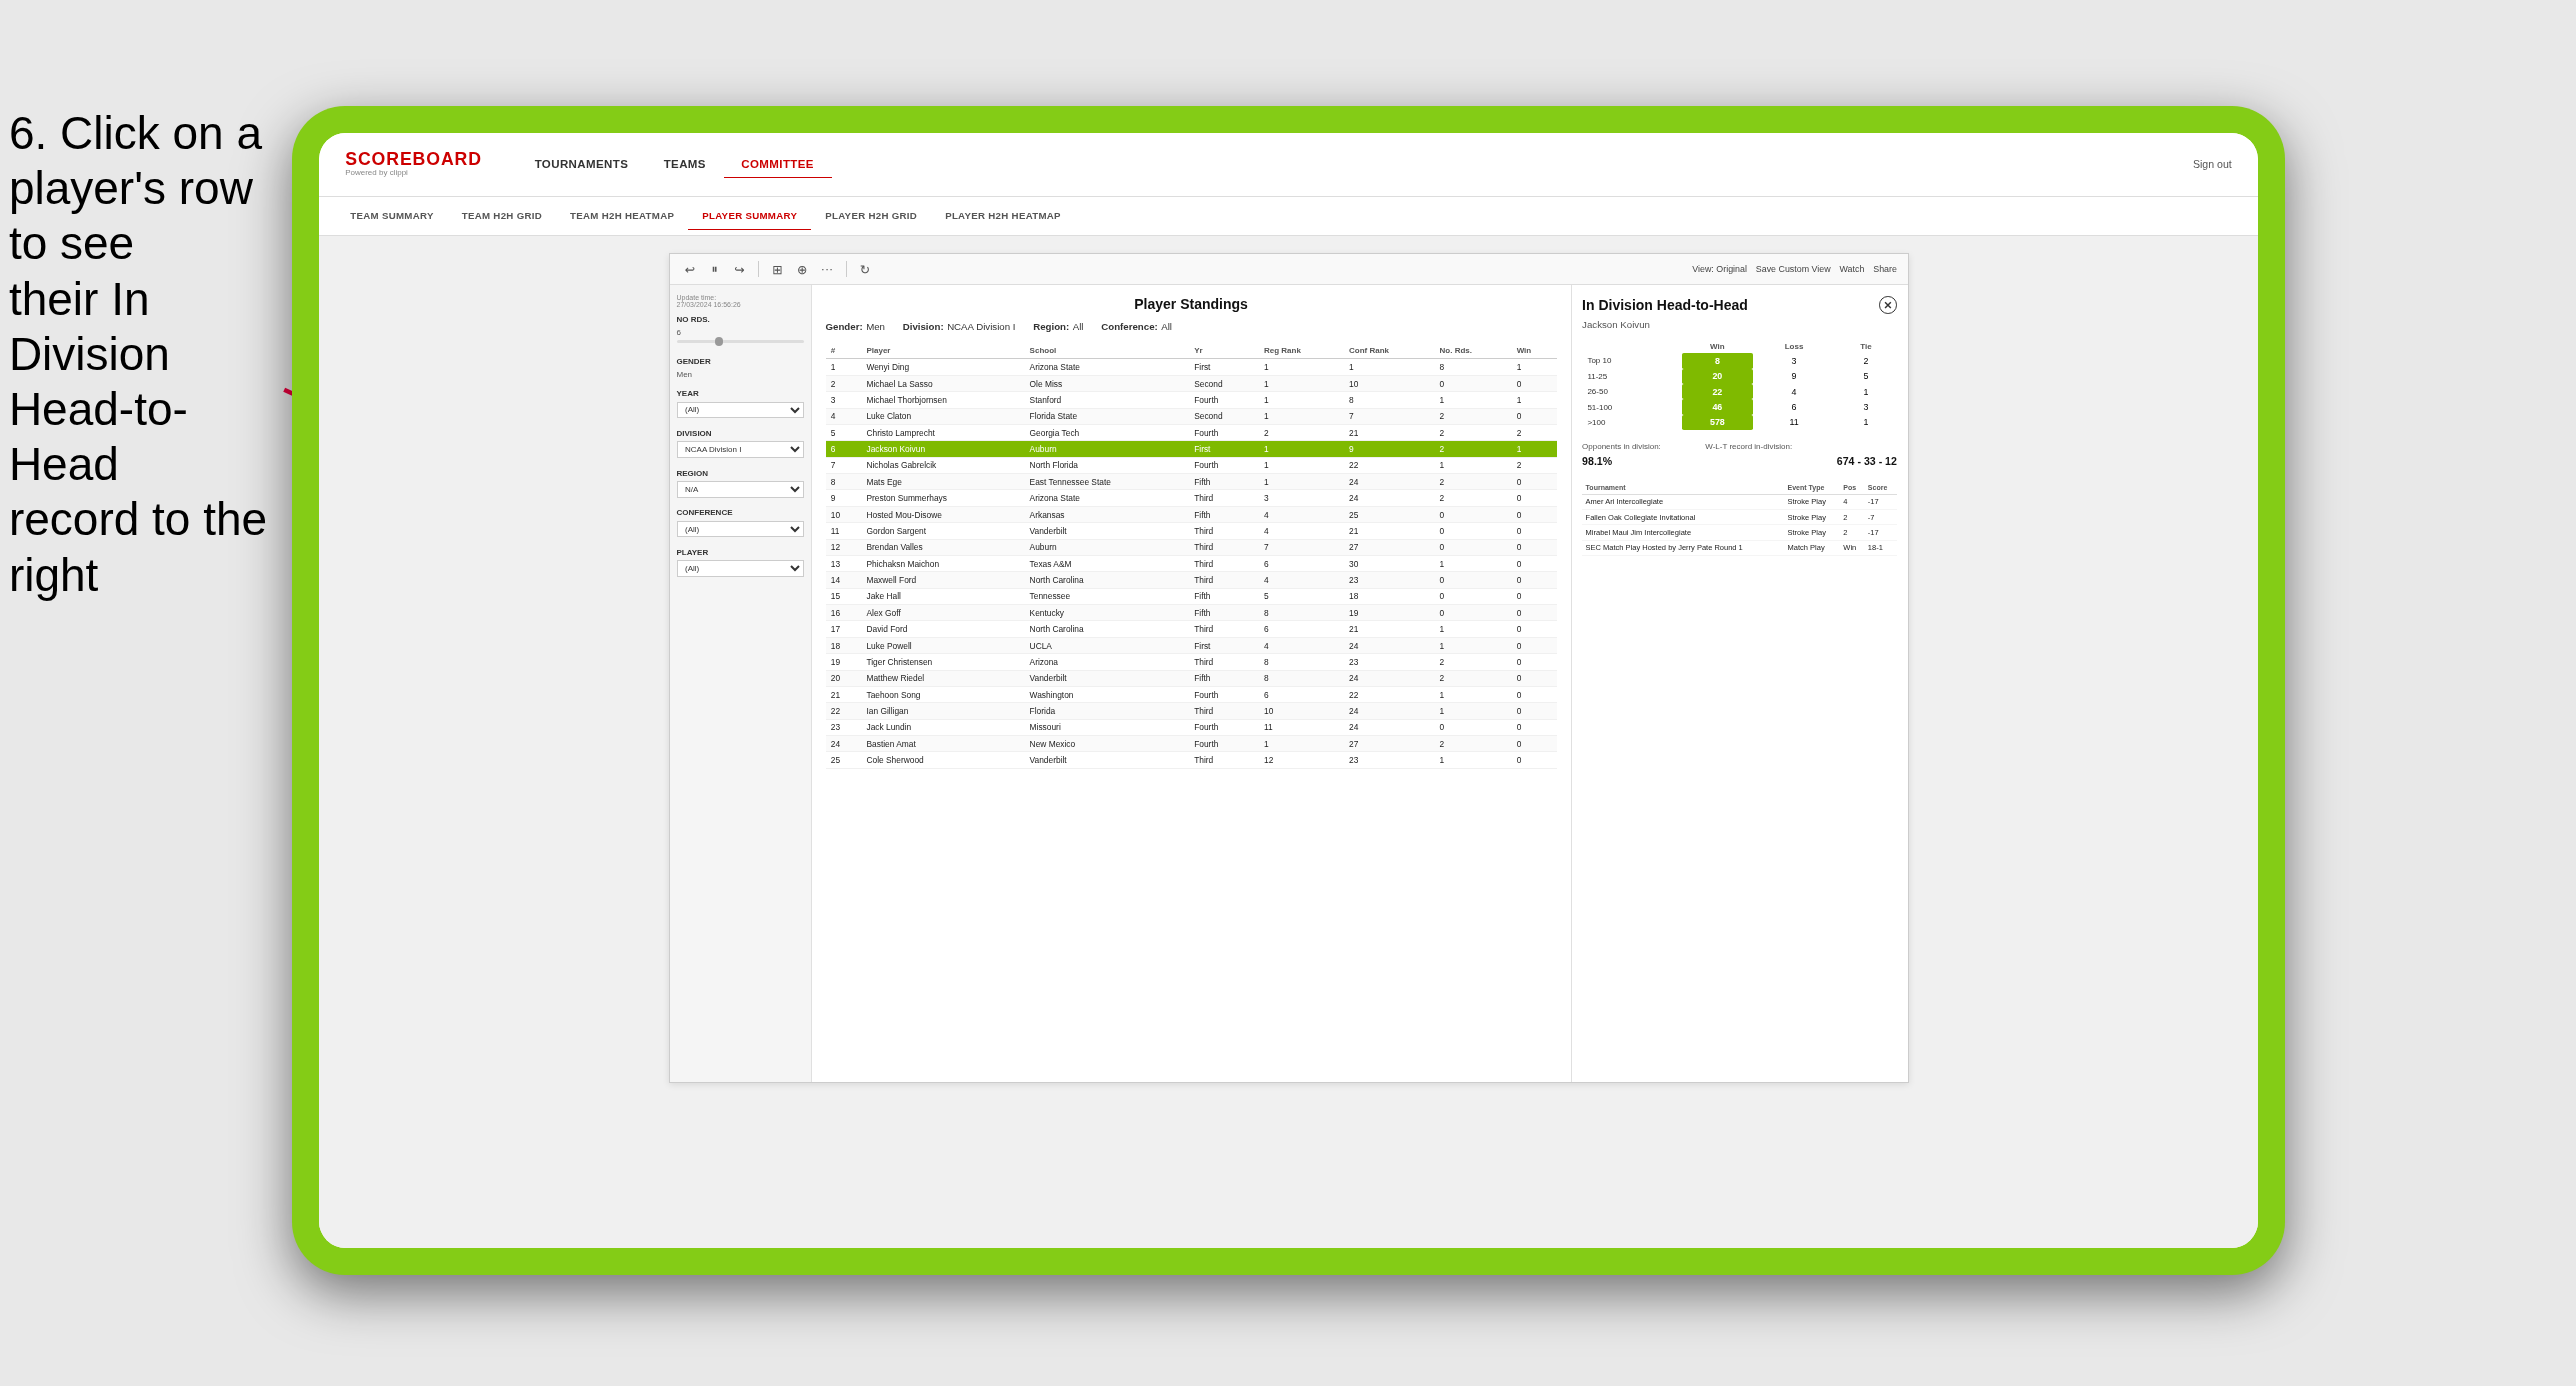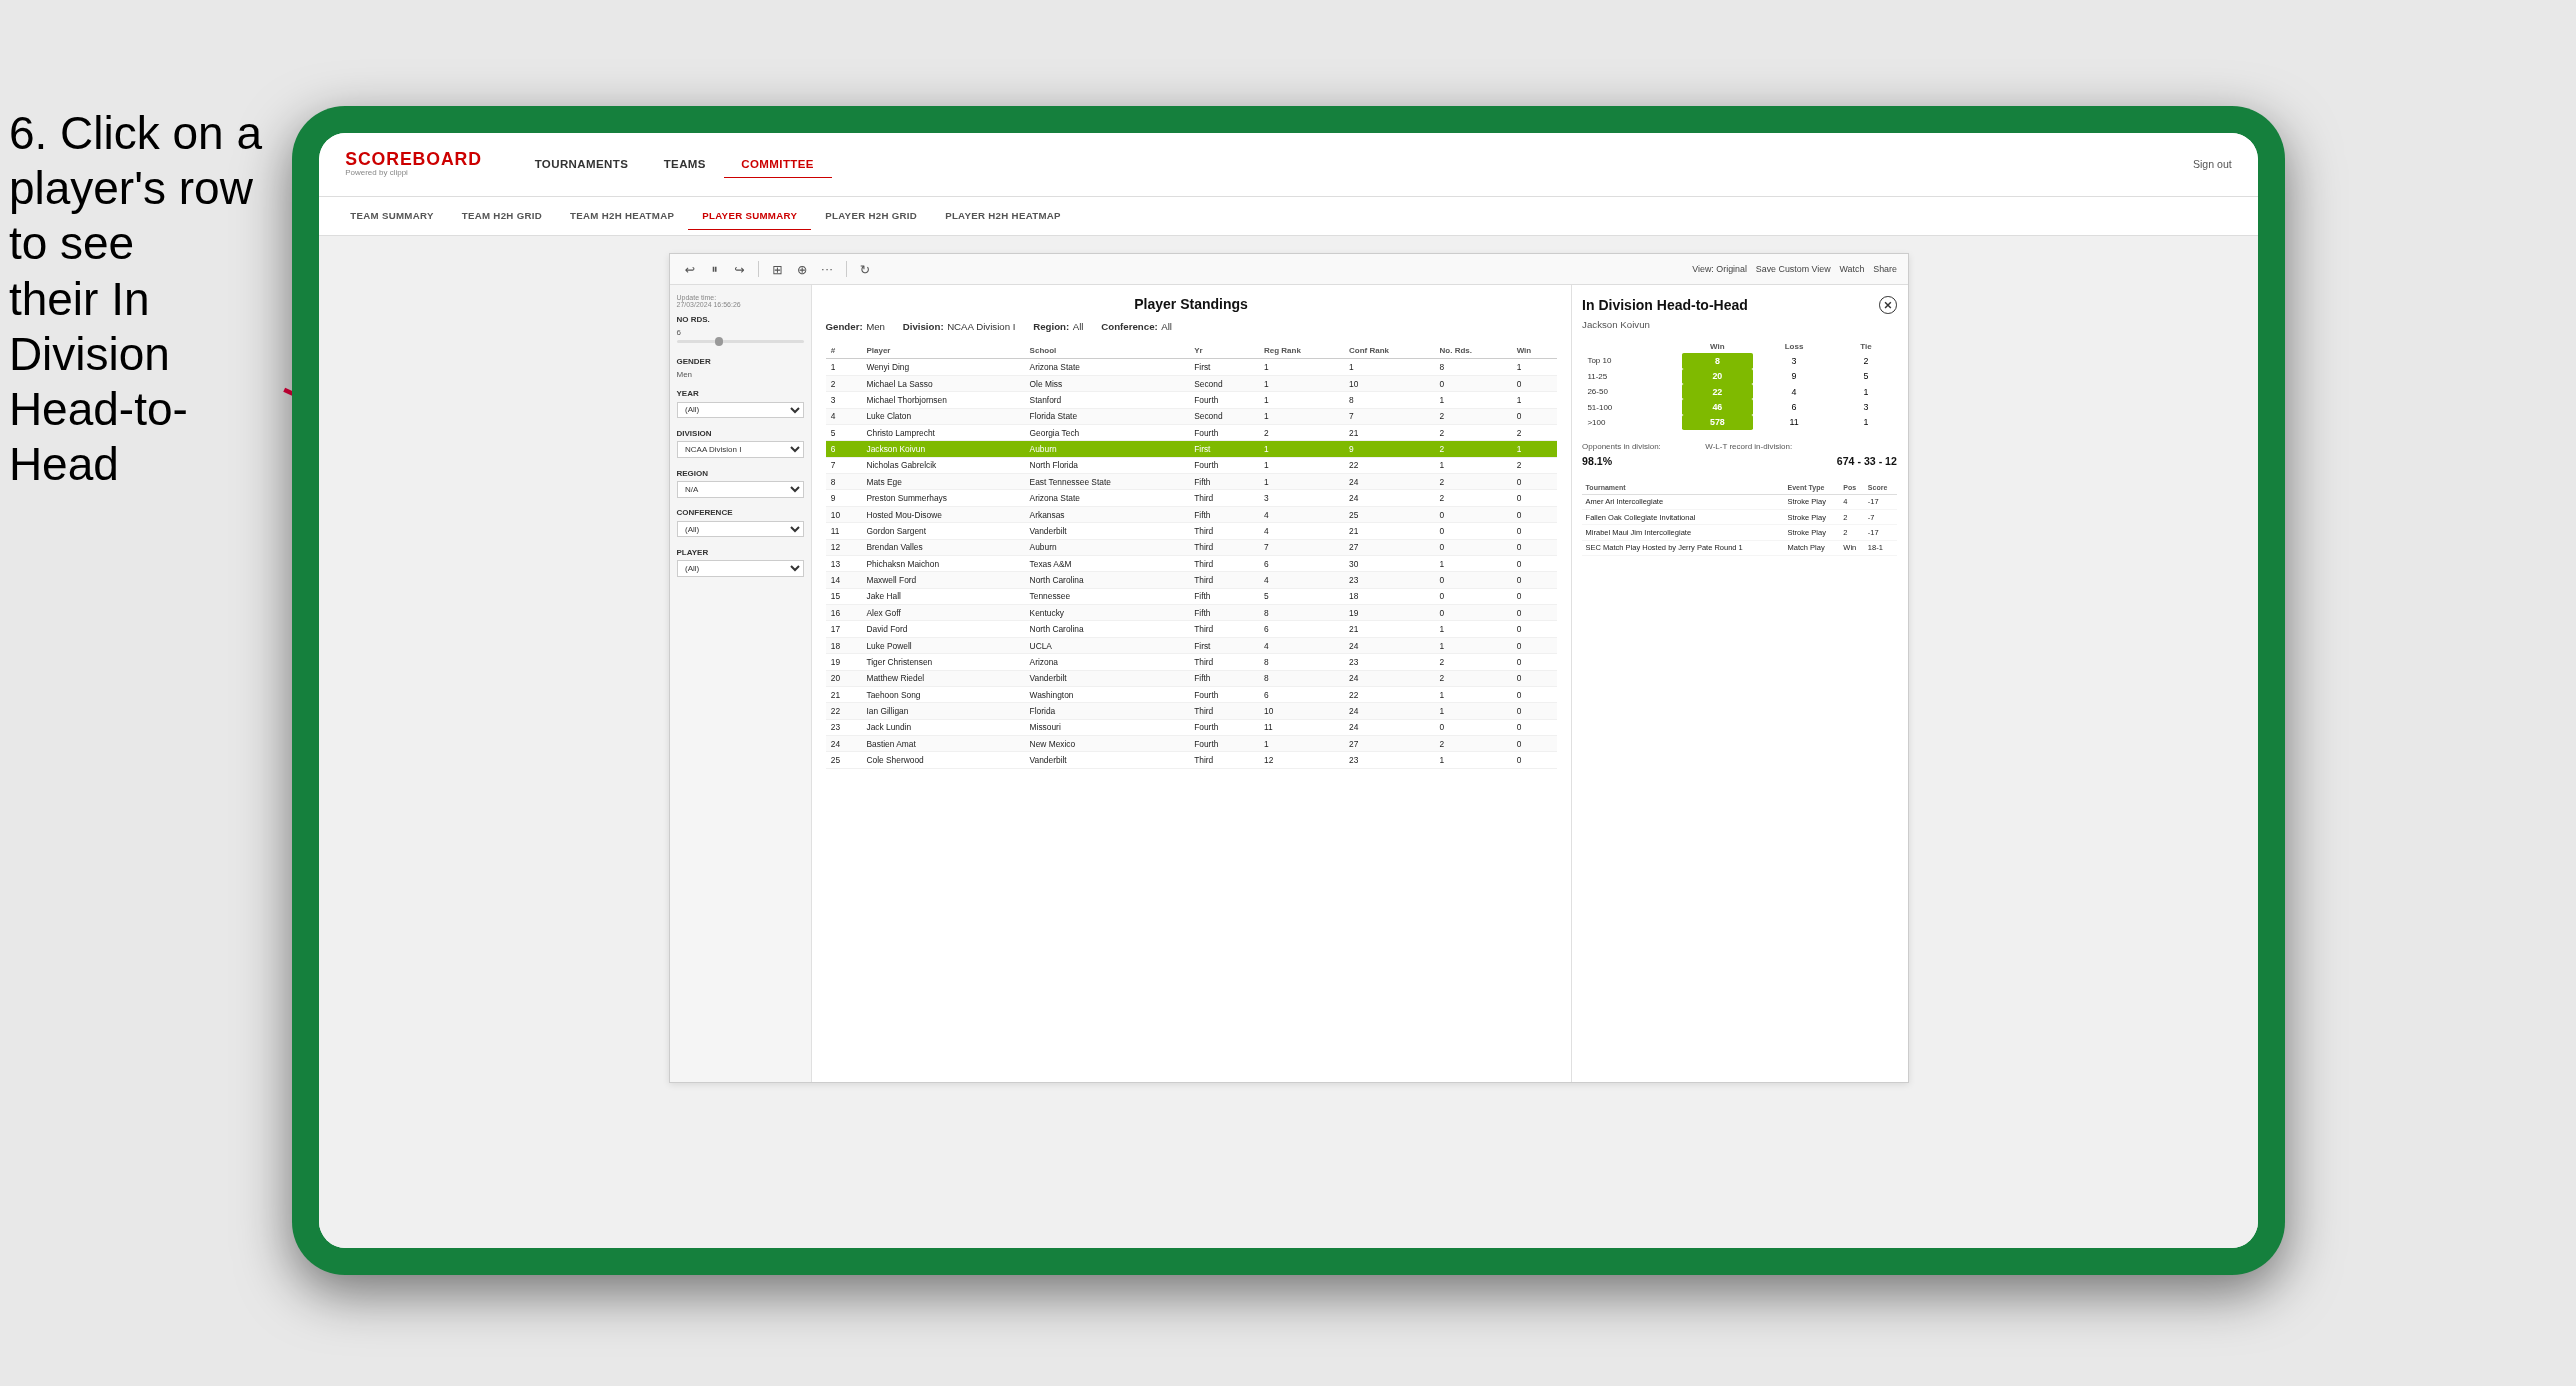--- a/index.html
+++ b/index.html
@@ -35,21 +35,21 @@
       pointer-events: none;
     }
 
     
     .tablet-frame {
       position: absolute;
       left: 292px;
       top: 106px;
       width: 1993px;
       height: 1169px;
-      background: #15803d;
+      background: #84cc16;
       border-radius: 53px;
       padding: 26.6px;
       box-shadow: 0 17.7px 53px rgba(0,0,0,0.5);
     }
 
     .tablet-screen {
       width: 100%;
       height: 100%;
       background: #fff;
       border-radius: 26.6px;
@@ -470,20 +470,21 @@
     }
   </style>
 </head>
 <body>
 
 <div class="instruction-text">
   <div>6. Click on a</div>
   <div>player's row to see</div>
   <div>their In Division</div>
   <div>Head-to-Head</div>
+  <div>record to the right</div>
 </div>
 
 <svg class="arrow-container" viewBox="0 0 520 260" xmlns="http://www.w3.org/2000/svg">
   <defs>
     <marker id="arrowhead" markerWidth="10" markerHeight="7" refX="10" refY="3.5" orient="auto">
       <polygon points="0 0, 10 3.5, 0 7" fill="#e8003d"></polygon>
     </marker>
   </defs>
   <line x1="20" y1="20" x2="480" y2="230" stroke="#e8003d" stroke-width="5" marker-end="url(#arrowhead)"></line>
 </svg>

